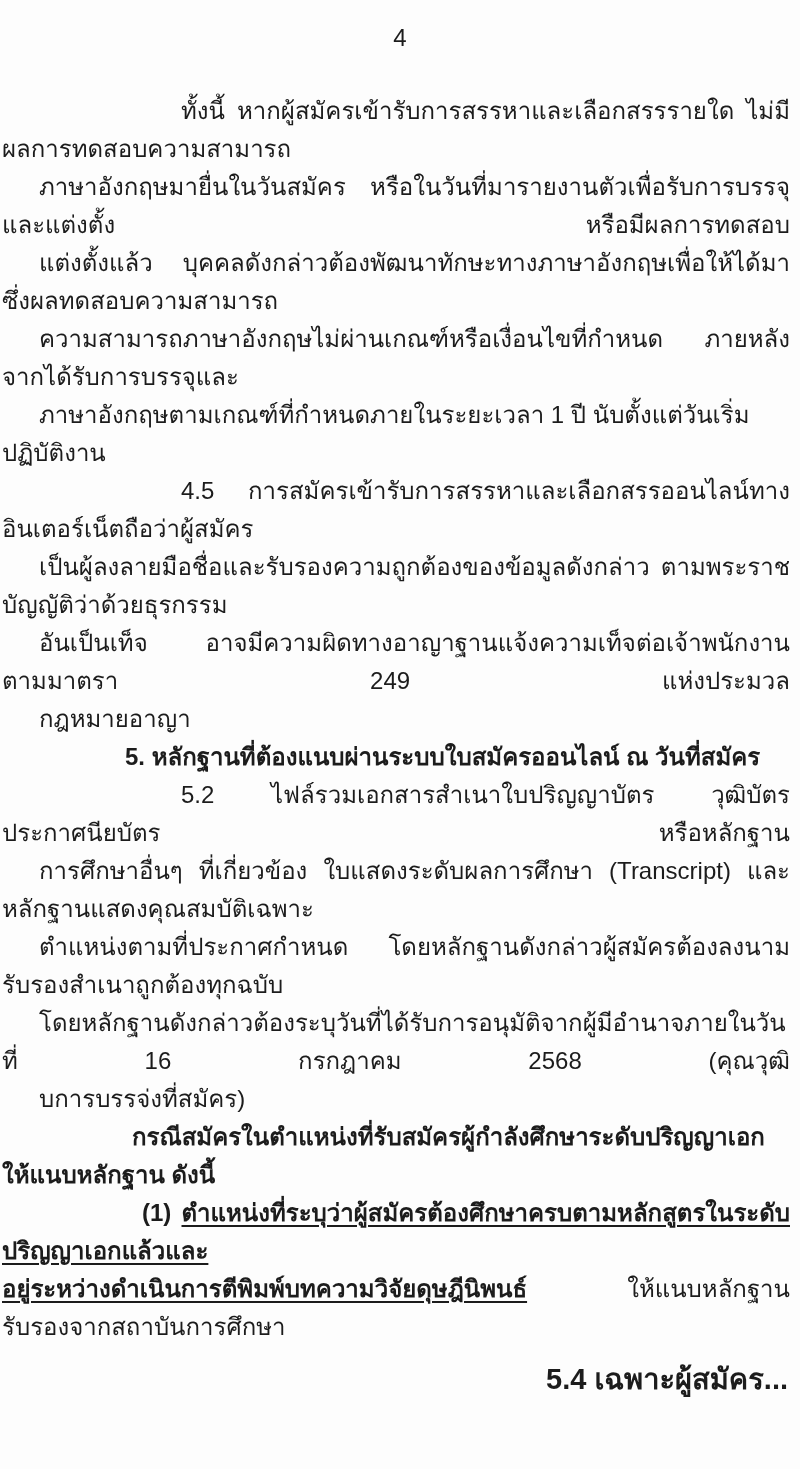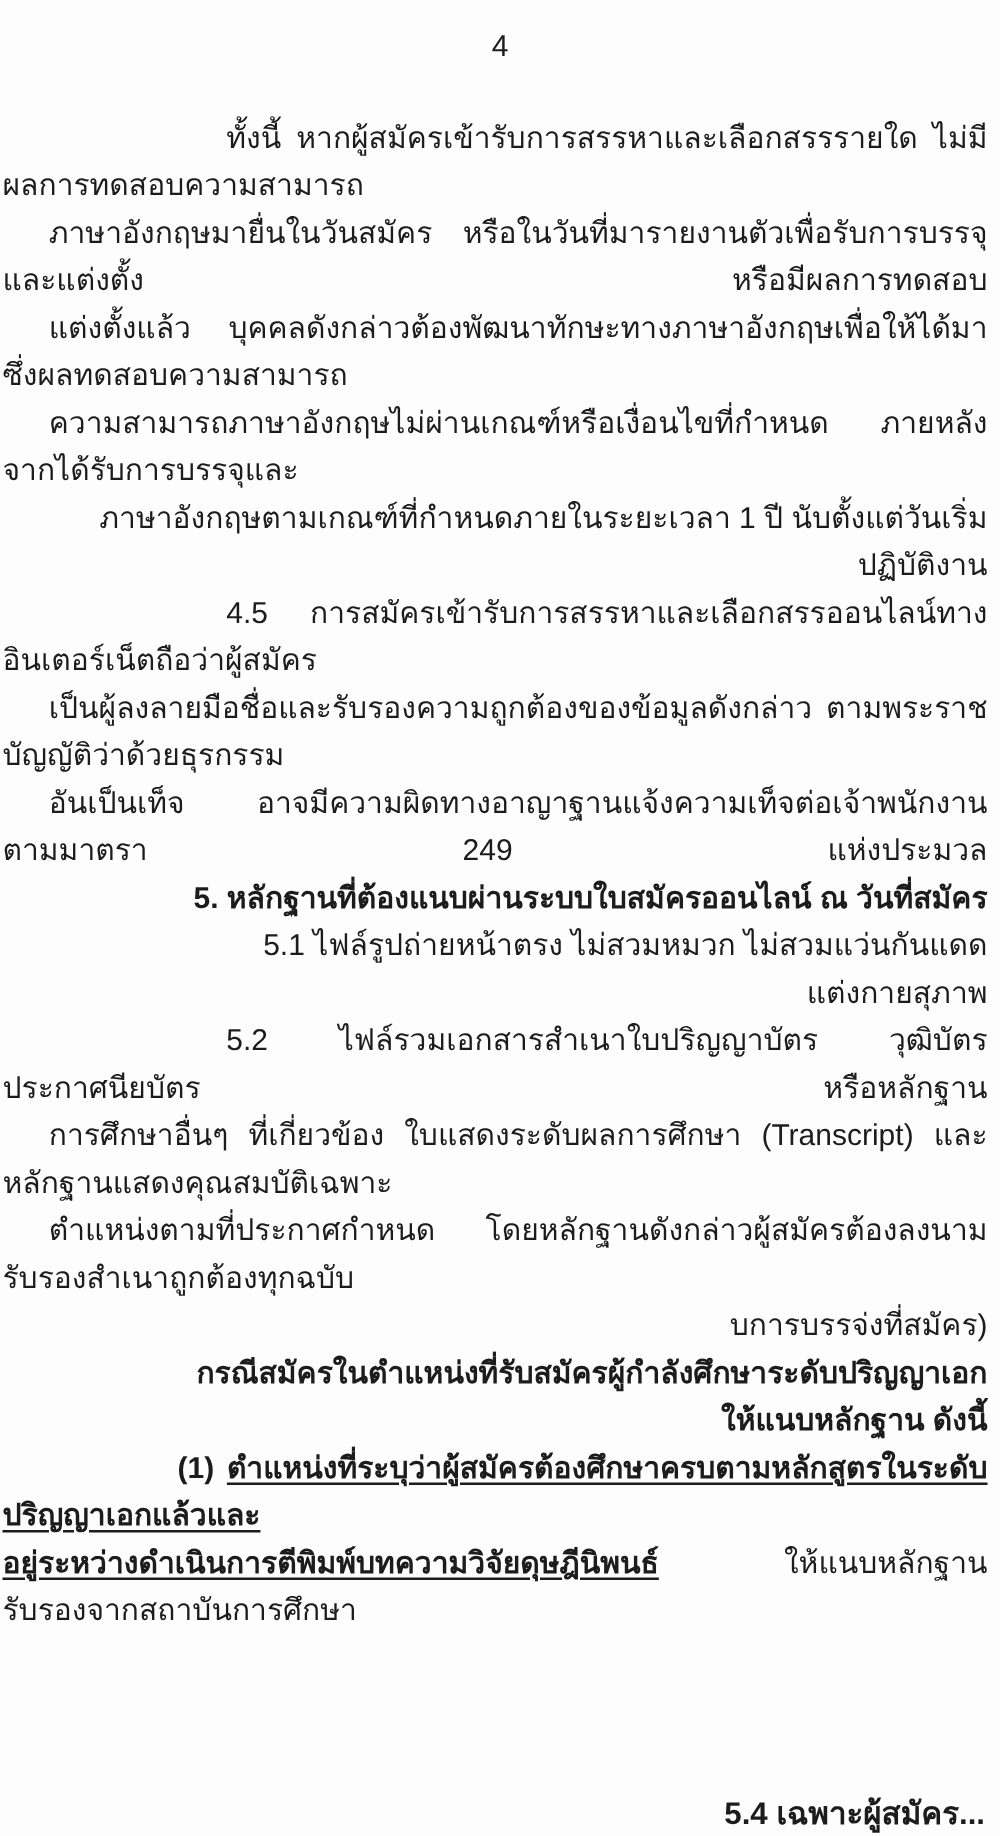--- a/index.html
+++ b/index.html
@@ -26,39 +26,39 @@
     position:absolute;
     top:92px;
     left:2px;
     width:788px;
     font-size:24px;
     line-height:38px;
   }
   .block{margin:0;padding:0;}
   .line{
     white-space:normal;
-    text-align:right;
+    text-align:left;
   }
   .line.fill{
     text-align:justify;
     text-align-last:justify;
   }
   .s-r{font-weight:400;margin-left:37px;}
   .s-b{font-weight:700;}
   .s-bu{
     font-weight:700;
     text-decoration:underline;
     text-decoration-thickness:2px;
     text-underline-offset:4px;
   }
   .continuation{
     position:absolute;
-    top:1436px;
+    top:1364px;
     right:12px;
-    font-size:25px;
+    font-size:29px;
     font-weight:700;
     line-height:30px;
   }
 </style>
 </head>
 <body>
 
 <div class="page">
   <div class="page-number">4</div>
   <div class="doc-body">
@@ -66,31 +66,30 @@
         <div class="line fill" style="text-indent: 142px;"><span class="s-r">ทั้งนี้ หากผู้สมัครเข้ารับการสรรหาและเลือกสรรรายใด ไม่มีผลการทดสอบความสามารถ</span></div>
         <div class="line fill"><span class="s-r">ภาษาอังกฤษมายื่นในวันสมัคร หรือในวันที่มารายงานตัวเพื่อรับการบรรจุและแต่งตั้ง หรือมีผลการทดสอบ</span></div>
         <div class="line fill"><span class="s-r">แต่งตั้งแล้ว บุคคลดังกล่าวต้องพัฒนาทักษะทางภาษาอังกฤษเพื่อให้ได้มาซึ่งผลทดสอบความสามารถ</span></div>
         <div class="line fill"><span class="s-r">ความสามารถภาษาอังกฤษไม่ผ่านเกณฑ์หรือเงื่อนไขที่กำหนด ภายหลังจากได้รับการบรรจุและ</span></div>
         <div class="line"><span class="s-r">ภาษาอังกฤษตามเกณฑ์ที่กำหนดภายในระยะเวลา 1 ปี นับตั้งแต่วันเริ่มปฏิบัติงาน</span></div>
       </div>
       <div class="block">
         <div class="line fill" style="text-indent: 142px;"><span class="s-r">4.5 การสมัครเข้ารับการสรรหาและเลือกสรรออนไลน์ทางอินเตอร์เน็ตถือว่าผู้สมัคร</span></div>
         <div class="line fill"><span class="s-r">เป็นผู้ลงลายมือชื่อและรับรองความถูกต้องของข้อมูลดังกล่าว ตามพระราชบัญญัติว่าด้วยธุรกรรม</span></div>
         <div class="line fill"><span class="s-r">อันเป็นเท็จ อาจมีความผิดทางอาญาฐานแจ้งความเท็จต่อเจ้าพนักงาน ตามมาตรา 249 แห่งประมวล</span></div>
+        <div class="line"><span class="s-r">กฎหมายอาญา</span></div>
       </div>
       <div class="block">
         <div class="line" style="text-indent: 123px;"><span class="s-b">5. หลักฐานที่ต้องแนบผ่านระบบใบสมัครออนไลน์ ณ วันที่สมัคร</span></div>
       </div>
       <div class="block">
-        <div class="line" style="text-indent: 142px;"><span class="s-r">5.1 ไฟล์รูปถ่ายหน้าตรง ไม่สวมหมวก ไม่สวมแว่นกันแดด แต่งกายสุภาพ</span></div>
-      </div>
-      <div class="block">
         <div class="line fill" style="text-indent: 142px;"><span class="s-r">5.2 ไฟล์รวมเอกสารสำเนาใบปริญญาบัตร วุฒิบัตร ประกาศนียบัตร หรือหลักฐาน</span></div>
         <div class="line fill"><span class="s-r">การศึกษาอื่นๆ ที่เกี่ยวข้อง ใบแสดงระดับผลการศึกษา (Transcript) และหลักฐานแสดงคุณสมบัติเฉพาะ</span></div>
         <div class="line fill"><span class="s-r">ตำแหน่งตามที่ประกาศกำหนด โดยหลักฐานดังกล่าวผู้สมัครต้องลงนามรับรองสำเนาถูกต้องทุกฉบับ</span></div>
+        <div class="line fill"><span class="s-r">โดยหลักฐานดังกล่าวต้องระบุวันที่ได้รับการอนุมัติจากผู้มีอำนาจภายในวันที่ 16 กรกฎาคม 2568 (คุณวุฒิ</span></div>
         <div class="line"><span class="s-r">บการบรรจ่งที่สมัคร)</span></div>
       </div>
       <div class="block">
         <div class="line" style="text-indent: 130px;"><span class="s-b">กรณีสมัครในตำแหน่งที่รับสมัครผู้กำลังศึกษาระดับปริญญาเอกให้แนบหลักฐาน ดังนี้</span></div>
       </div>
       <div class="block">
         <div class="line fill" style="text-indent: 140px;"><span class="s-b">(1) </span><span class="s-bu">ตำแหน่งที่ระบุว่าผู้สมัครต้องศึกษาครบตามหลักสูตรในระดับปริญญาเอกแล้วและ</span></div>
         <div class="line fill"><span class="s-bu">อยู่ระหว่างดำเนินการตีพิมพ์บทความวิจัยดุษฎีนิพนธ์</span><span class="s-r"> ให้แนบหลักฐานรับรองจากสถาบันการศึกษา</span></div>
       </div>
     </div>

